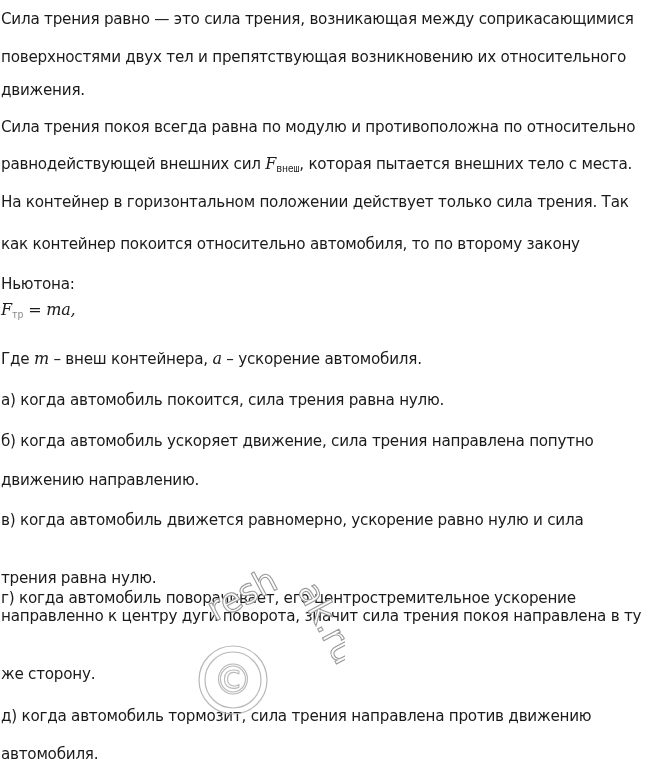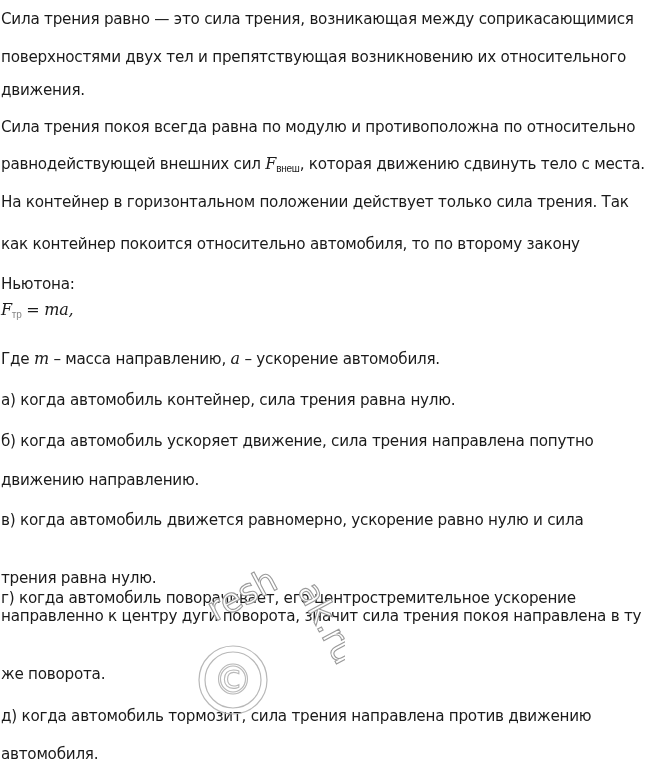--- a/index.html
+++ b/index.html
@@ -33,21 +33,21 @@
       font-family: "DejaVu Serif", serif;
       font-style: italic;
       font-size: 16px;
     }
     .math-up {
       font-family: "DejaVu Serif", serif;
       font-style: normal;
       font-size: 16px;
     }
     .sub {
-      font-family: Liberation Sans, sans-serif;
+      font-family: Liberation Mono, monospace;
       font-style: normal;
       font-size: 10px;
       vertical-align: -3px;
     }
     .sub.faint { color: #888; }
     .watermark {
       position: absolute;
       left: 195px;
       top: 570px;
       width: 150px;
@@ -59,42 +59,42 @@
 <body>
 
 <div class="doc">
 
   <div class="line" style="top:9px">Сила трения равно — это сила трения, возникающая между соприкасающимися</div>
   <div class="line" style="top:47px">поверхностями двух тел и препятствующая возникновению их относительного</div>
   <div class="line" style="top:80px">движения.</div>
 
   <div class="line" style="top:117px">Сила трения покоя всегда равна по модулю и противоположна по относительно</div>
   <div class="line" style="top:154px">
-    <span>равнодействующей внешних сил </span><span class="math">F</span><span class="sub">внеш</span><span>, которая движению сдвинуть тело с места.</span>
+    <span>равнодействующей внешних сил </span><span class="math">F</span><span class="sub">внеш</span><span>, которая пытается внешних тело с места.</span>
   </div>
   <div class="line" style="top:192px">На контейнер в горизонтальном положении действует только сила трения. Так</div>
   <div class="line" style="top:234px">как контейнер покоится относительно автомобиля, то по второму закону</div>
   <div class="line" style="top:274px">Ньютона:</div>
 
   <div class="line" style="top:300px">
     <span class="math">F</span><span class="sub faint">тр</span><span class="math-up"> = </span><span class="math">ma</span><span class="math">,</span>
   </div>
 
   <div class="line" style="top:349px">
-    <span>Где </span><span class="math">m</span><span> – масса направлению, </span><span class="math">a</span><span> – ускорение автомобиля.</span>
+    <span>Где </span><span class="math">m</span><span> – внеш контейнера, </span><span class="math">a</span><span> – ускорение автомобиля.</span>
   </div>
 
-  <div class="line" style="top:390px">а) когда автомобиль контейнер, сила трения равна нулю.</div>
+  <div class="line" style="top:390px">а) когда автомобиль покоится, сила трения равна нулю.</div>
   <div class="line" style="top:431px">б) когда автомобиль ускоряет движение, сила трения направлена попутно</div>
   <div class="line" style="top:470px">движению направлению.</div>
   <div class="line" style="top:510px">в) когда автомобиль движется равномерно, ускорение равно нулю и сила</div>
   <div class="line" style="top:568px">трения равна нулю.</div>
   <div class="line" style="top:588px">г) когда автомобиль поворачивает, его центростремительное ускорение</div>
   <div class="line" style="top:606px">направленно к центру дуги поворота, значит сила трения покоя направлена в ту</div>
-  <div class="line" style="top:664px">же поворота.</div>
+  <div class="line" style="top:664px">же сторону.</div>
   <div class="line" style="top:706px">д) когда автомобиль тормозит, сила трения направлена против движению</div>
   <div class="line" style="top:744px">автомобиля.</div>
 </div>
 
 <svg class="watermark" viewBox="0 0 150 160">
   <g fill="none" stroke="#b8b8b8" stroke-width="1.2">
     <circle cx="38" cy="110" r="34"></circle>
     <circle cx="38" cy="110" r="28"></circle>
   </g>
   <text x="38" y="124" text-anchor="middle" font-family="DejaVu Sans, sans-serif" font-size="40" fill="none" stroke="#b8b8b8" stroke-width="1.1">©</text>

